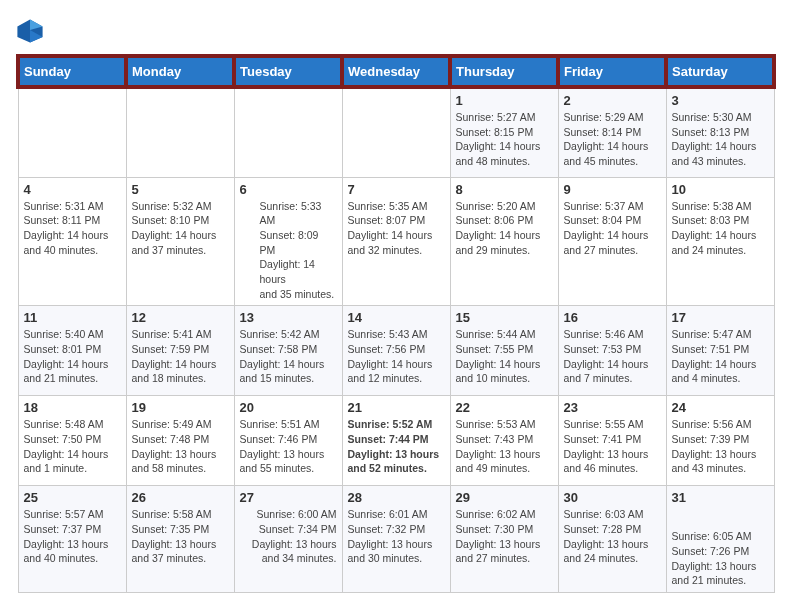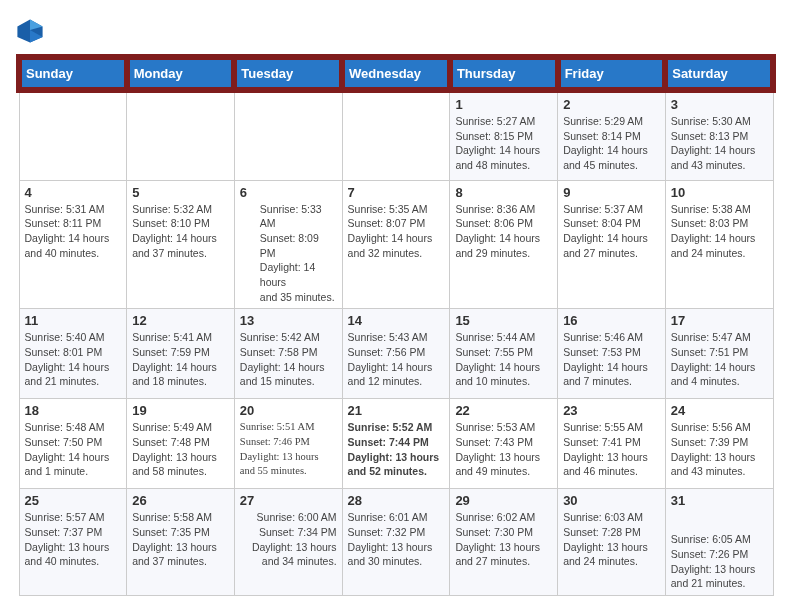--- a/index.html
+++ b/index.html
@@ -50,21 +50,21 @@
       border-collapse: collapse;
       font-size: 11px;
     }
     .calendar thead th {
       background-color: #2878c8;
       color: white;
       padding: 6px 4px;
       text-align: left;
       font-size: 13px;
       font-weight: bold;
-      border: 6px solid #7f1d1d;
+      border: 4px solid #7f1d1d;
     }
     .calendar tbody td {
       vertical-align: top;
       padding: 4px 5px;
       border: 1px solid #ccc;
       width: 108px;
       height: 90px;
       background: #fff;
     }
     .calendar tbody tr:nth-child(odd) td {
@@ -171,21 +171,21 @@
         </td>
         <td>
           <span class="day-number">7</span>
           <div class="day-info" style="white-space: pre-line;">Sunrise: 5:35 AM
 Sunset: 8:07 PM
 Daylight: 14 hours
 and 32 minutes.</div>
         </td>
         <td>
           <span class="day-number">8</span>
-          <div class="day-info" style="white-space: pre-line;">Sunrise: 8:36 AM
+          <div class="day-info" style="white-space: pre-line;">Sunrise: 5:20 AM
 Sunset: 8:06 PM
 Daylight: 14 hours
 and 29 minutes.</div>
         </td>
         <td>
           <span class="day-number">9</span>
           <div class="day-info" style="white-space: pre-line;">Sunrise: 5:37 AM
 Sunset: 8:04 PM
 Daylight: 14 hours
 and 27 minutes.</div>
@@ -259,21 +259,21 @@
         </td>
         <td>
           <span class="day-number">19</span>
           <div class="day-info" style="white-space: pre-line;">Sunrise: 5:49 AM
 Sunset: 7:48 PM
 Daylight: 13 hours
 and 58 minutes.</div>
         </td>
         <td>
           <span class="day-number">20</span>
-          <div class="day-info" style="white-space: pre-line; font-family: Liberation Serif, serif;">Sunrise: 5:51 AM
+          <div class="day-info" style="white-space: pre-line;">Sunrise: 5:51 AM
 Sunset: 7:46 PM
 Daylight: 13 hours
 and 55 minutes.</div>
         </td>
         <td>
           <span class="day-number">21</span>
           <div class="day-info" style="white-space: pre-line; font-weight: bold;">Sunrise: 5:52 AM
 Sunset: 7:44 PM
 Daylight: 13 hours
 and 52 minutes.</div>

